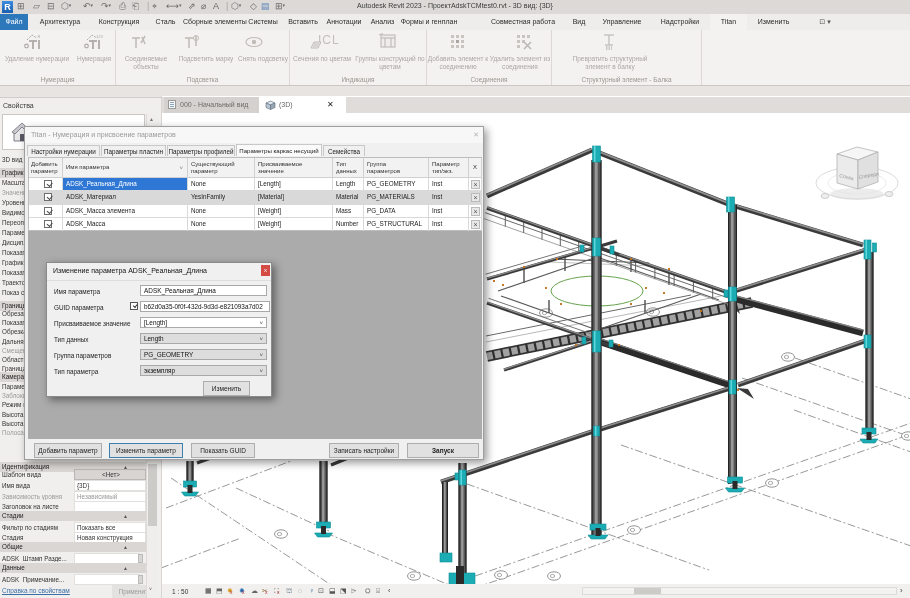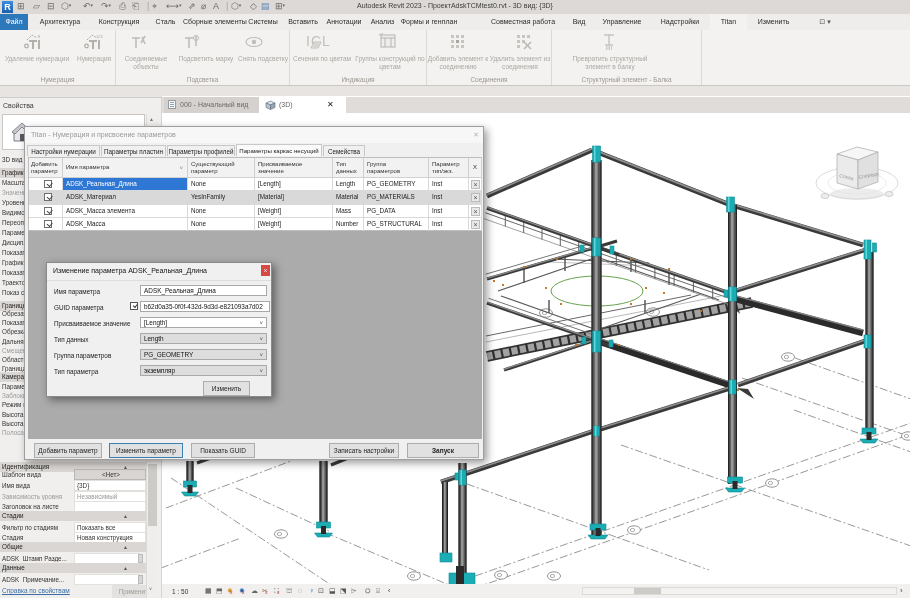--- a/index.html
+++ b/index.html
@@ -160,21 +160,21 @@
     <svg style="position:absolute;left:128px;top:6px;" width="20" height="13" viewBox="0 0 20 13">
         <ellipse cx="10" cy="6" rx="8" ry="4.5" fill="none" stroke="#C0BDB9" stroke-width="1.2"></ellipse>
         <circle cx="10" cy="6" r="2.2" fill="#C0BDB9"></circle>
       </svg>
     <div class="rbtn" style="left:2px;top:25px;width:56px;">Соединяемые объекты</div>
     <div class="rbtn" style="left:58px;top:25px;width:64px;">Подсветить марку</div>
     <div class="rbtn" style="left:122px;top:25px;width:50px;">Снять подсветку</div>
     <div class="rglabel">Подсветка</div>
   </div>
   <div class="rgroup" style="left:290px;width:137px;">
-    <div class="ricon" style="left:16px;top:3px;font-size:14px;letter-spacing:1px;">ICL</div>
+    <div class="ricon" style="left:28px;top:3px;font-size:12px;letter-spacing:1px;">ICL</div>
     <svg style="position:absolute;left:20px;top:11px;" width="12" height="8" viewBox="0 0 12 8">
         <g stroke="#C0BDB9" fill="#EDEBE9" stroke-width="1">
           <polygon points="1,7 4,1 11,1 8,7"></polygon>
           <line x1="3" y1="5" x2="8" y2="5"></line>
           <line x1="4" y1="3" x2="9" y2="3"></line>
         </g>
       </svg>
     <svg style="position:absolute;left:88px;top:3px;" width="20" height="17" viewBox="0 0 20 17">
         <g stroke="#C0BDB9" fill="none" stroke-width="1.2">
           <rect x="3" y="2" width="14" height="12" fill="#EFEDEB"></rect>

